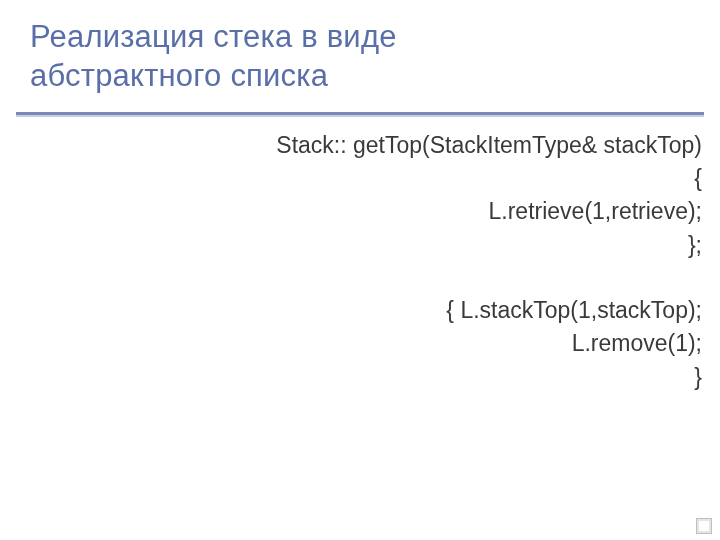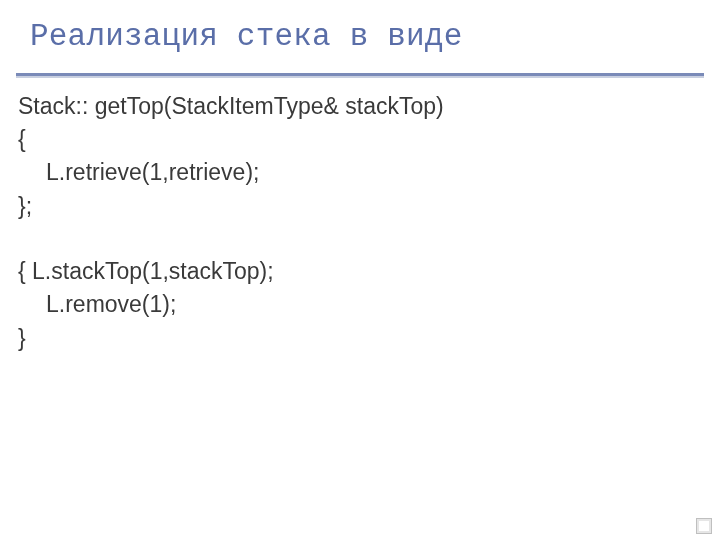--- a/index.html
+++ b/index.html
@@ -12,21 +12,20 @@
     overflow: hidden;
   }
   .slide {
     width: 720px;
     height: 540px;
     position: relative;
     box-sizing: border-box;
   }
   .title-block {
     padding: 18px 38px 10px 30px;
-    font-family: Liberation Mono, monospace;
   }
   .title {
     color: #5a6ea8;
     font-size: 31px;
     line-height: 1.25;
     font-weight: 400;
     margin: 0;
     letter-spacing: 0.2px;
   }
   .rule {
@@ -38,20 +37,21 @@
   }
   .body {
     padding: 12px 18px 0 18px;
     color: #3a3a3a;
     font-size: 23px;
     line-height: 1.45;
   }
   .code-line {
     white-space: pre;
     font-family: Verdana, Geneva, sans-serif;
+    text-align: right;
   }
   .indent {
     padding-left: 28px;
   }
   .gap {
     height: 32px;
   }
   .corner-box {
     position: absolute;
     right: 8px;
@@ -63,20 +63,21 @@
   }
 </style>
 </head>
 <body>
 
 <div class="slide">
 
   <div class="title-block">
     <h1 class="title">
       <span>Реализация стека в виде</span><br>
+      <span>абстрактного списка</span>
     </h1>
   </div>
 
   <hr class="rule">
 
   <div class="body">
     <div class="code-line">Stack:: getTop(StackItemType&amp; stackTop)</div>
     <div class="code-line">{</div>
     <div class="code-line indent">L.retrieve(1,retrieve);</div>
     <div class="code-line">};</div>

